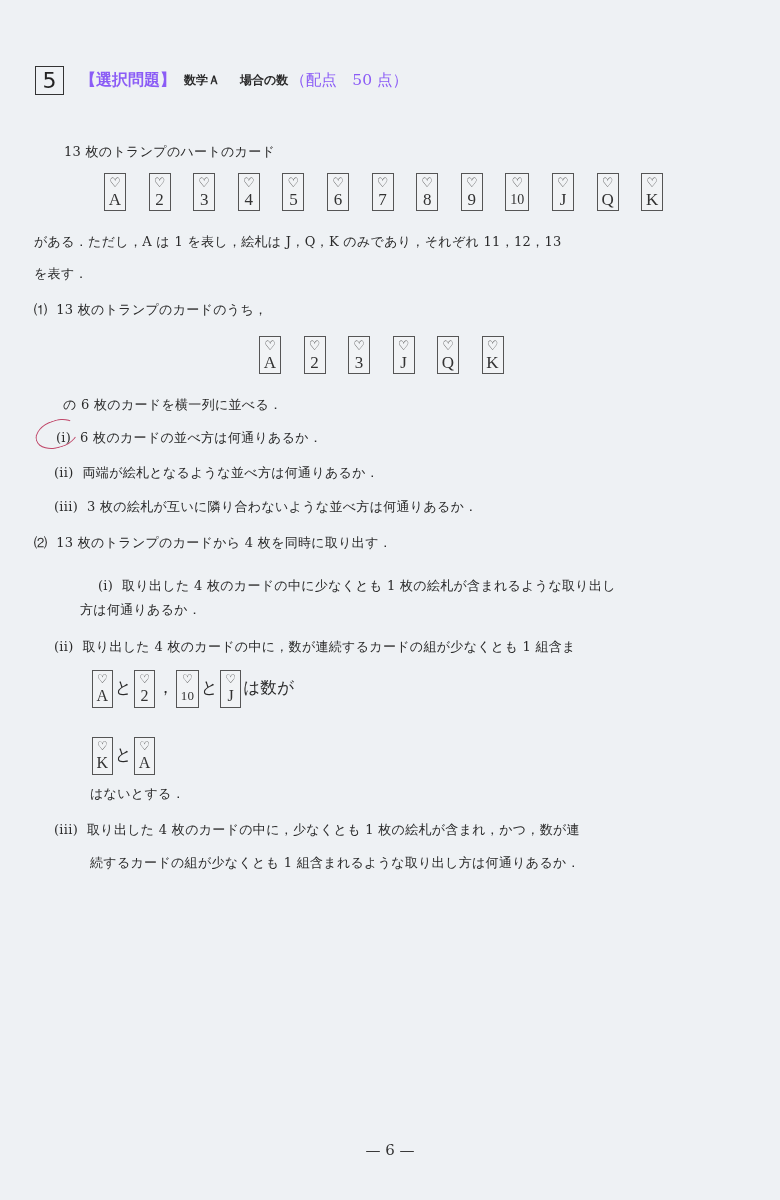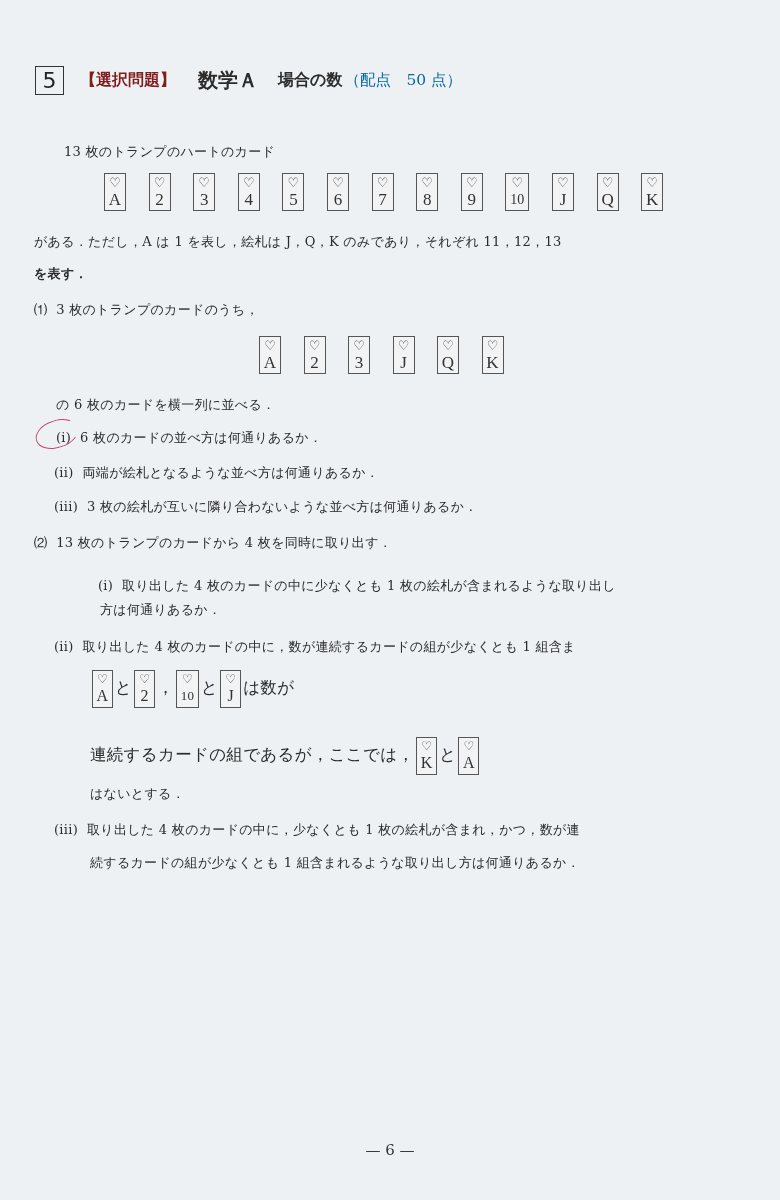--- a/index.html
+++ b/index.html
@@ -11,24 +11,24 @@
     position: relative;
   }
   .abs { position: absolute; }
   .line { position: absolute; white-space: nowrap; font-size: 13px; line-height: 20px; letter-spacing: 0.3px; }
   .header { top: 66px; left: 35px; display: flex; align-items: center; white-space: nowrap; }
   .qnum {
     width: 27px; height: 27px; border: 1.5px solid #333;
     font-family: "DejaVu Sans", "Liberation Sans", sans-serif;
     font-size: 22px; line-height: 27px; text-align: center; color: #222;
   }
-  .hdr-bold { font-family: "DejaVu Sans", "Liberation Sans", sans-serif; font-weight: bold; font-size: 16px; margin-left: 16px; color: #7f1d1d; }
-  .hdr-subject { font-family: Liberation Sans, sans-serif; font-weight: bold; font-size: 20px; margin-left: 22px; color: #2b2b2b; }
-  .hdr-topic { font-family: "DejaVu Sans", "Liberation Sans", sans-serif; font-weight: bold; font-size: 16px; margin-left: 20px; color: #2b2b2b; }
-  .hdr-points { font-size: 15.5px; margin-left: 2px; color: #0369a1; }
+  .hdr-bold { font-family: "DejaVu Sans", "Liberation Sans", sans-serif; font-weight: bold; font-size: 16px; margin-left: 16px; color: #8b5cf6; }
+  .hdr-subject { font-family: Liberation Sans, sans-serif; font-weight: bold; font-size: 12px; margin-left: 8px; color: #2b2b2b; }
+  .hdr-topic { font-family: "DejaVu Sans", "Liberation Sans", sans-serif; font-weight: bold; font-size: 12px; margin-left: 20px; color: #2b2b2b; }
+  .hdr-points { font-size: 15.5px; margin-left: 2px; color: #8b5cf6; }
 
   .cards { position: absolute; display: flex; }
   .card {
     width: 22px; height: 38px; border: 1.2px solid #555;
     background: #f1f3f5; display: flex; flex-direction: column; align-items: center;
     justify-content: flex-start; box-sizing: border-box; padding-top: 2px;
   }
   .card .heart { font-family: "DejaVu Sans", sans-serif; font-size: 13px; line-height: 14px; color: #444; }
   .card .rank { font-family: "Liberation Serif", "DejaVu Serif", serif; font-size: 17px; line-height: 19px; color: #333; }
   .card.narrow .rank.ten { font-size: 14px; }
@@ -110,24 +110,24 @@
       <span class="heart">♡</span>
       <span class="rank">Q</span>
     </div>
   <div class="card">
       <span class="heart">♡</span>
       <span class="rank">K</span>
     </div>
 </div>
 
 <div class="line" style="top:232px; left:34px;">がある．ただし，A は 1 を表し，絵札は J，Q，K のみであり，それぞれ 11，12，13</div>
-<div class="line" style="top:264px; left:34px;font-weight:bold;">を表す．</div>
+<div class="line" style="top:264px; left:34px;">を表す．</div>
 
 <div class="line" style="top:300px; left:34px;">
-  <span>⑴</span>&nbsp;&nbsp;<span>3 枚のトランプのカードのうち，</span>
+  <span>⑴</span>&nbsp;&nbsp;<span>13 枚のトランプのカードのうち，</span>
 </div>
 
 <div class="cards" style="top:336px; left:259px; gap:22.5px;">
   <div class="card">
       <span class="heart">♡</span>
       <span class="rank">A</span>
     </div>
   <div class="card">
       <span class="heart">♡</span>
       <span class="rank">2</span>
@@ -143,42 +143,42 @@
   <div class="card">
       <span class="heart">♡</span>
       <span class="rank">Q</span>
     </div>
   <div class="card">
       <span class="heart">♡</span>
       <span class="rank">K</span>
     </div>
 </div>
 
-<div class="line" style="top:395px; left:56px;">の 6 枚のカードを横一列に並べる．</div>
+<div class="line" style="top:395px; left:63px;">の 6 枚のカードを横一列に並べる．</div>
 
 <div class="pen-circle"></div>
 
 <div class="line" style="top:428px; left:56px;">
   <span>(i)</span>&nbsp;&nbsp;<span>6 枚のカードの並べ方は何通りあるか．</span>
 </div>
 <div class="line" style="top:463px; left:54px;">
   <span>(ii)</span>&nbsp;&nbsp;<span>両端が絵札となるような並べ方は何通りあるか．</span>
 </div>
 <div class="line" style="top:497px; left:54px;">
   <span>(iii)</span>&nbsp;&nbsp;<span>3 枚の絵札が互いに隣り合わないような並べ方は何通りあるか．</span>
 </div>
 
 <div class="line" style="top:533px; left:34px;">
   <span>⑵</span>&nbsp;&nbsp;<span>13 枚のトランプのカードから 4 枚を同時に取り出す．</span>
 </div>
 
 <div class="line" style="top:576px; left:54px;margin-left:44px;">
   <span>(i)</span>&nbsp;&nbsp;<span>取り出した 4 枚のカードの中に少なくとも 1 枚の絵札が含まれるような取り出し</span>
 </div>
-<div class="line" style="top:600px; left:100px;text-align:right;">方は何通りあるか．</div>
+<div class="line" style="top:600px; left:80px;text-align:right;">方は何通りあるか．</div>
 
 <div class="line" style="top:637px; left:54px;">
   <span>(ii)</span>&nbsp;&nbsp;<span>取り出した 4 枚のカードの中に，数が連続するカードの組が少なくとも 1 組含ま</span>
 </div>
 
 <div class="tall-line" style="top:668px; left:90px;">
   <span class="inline-card">
       <span class="heart">♡</span>
       <span class="rank">A</span>
     </span><span>と</span><span class="inline-card">
@@ -187,21 +187,21 @@
     </span><span>，</span><span class="inline-card" style="width:23px;">
       <span class="heart">♡</span>
       <span class="rank ten">10</span>
     </span><span>と</span><span class="inline-card">
       <span class="heart">♡</span>
       <span class="rank">J</span>
     </span><span>は数が</span>
 </div>
 
 <div class="tall-line" style="top:735px; left:90px;">
-  <span>連続するカードの組であるが，ここでは，</span><span class="inline-card">
+  <span class="inline-card">
       <span class="heart">♡</span>
       <span class="rank">K</span>
     </span><span>と</span><span class="inline-card">
       <span class="heart">♡</span>
       <span class="rank">A</span>
     </span>
 </div>
 
 <div class="line" style="top:784px; left:90px;">はないとする．</div>
 

